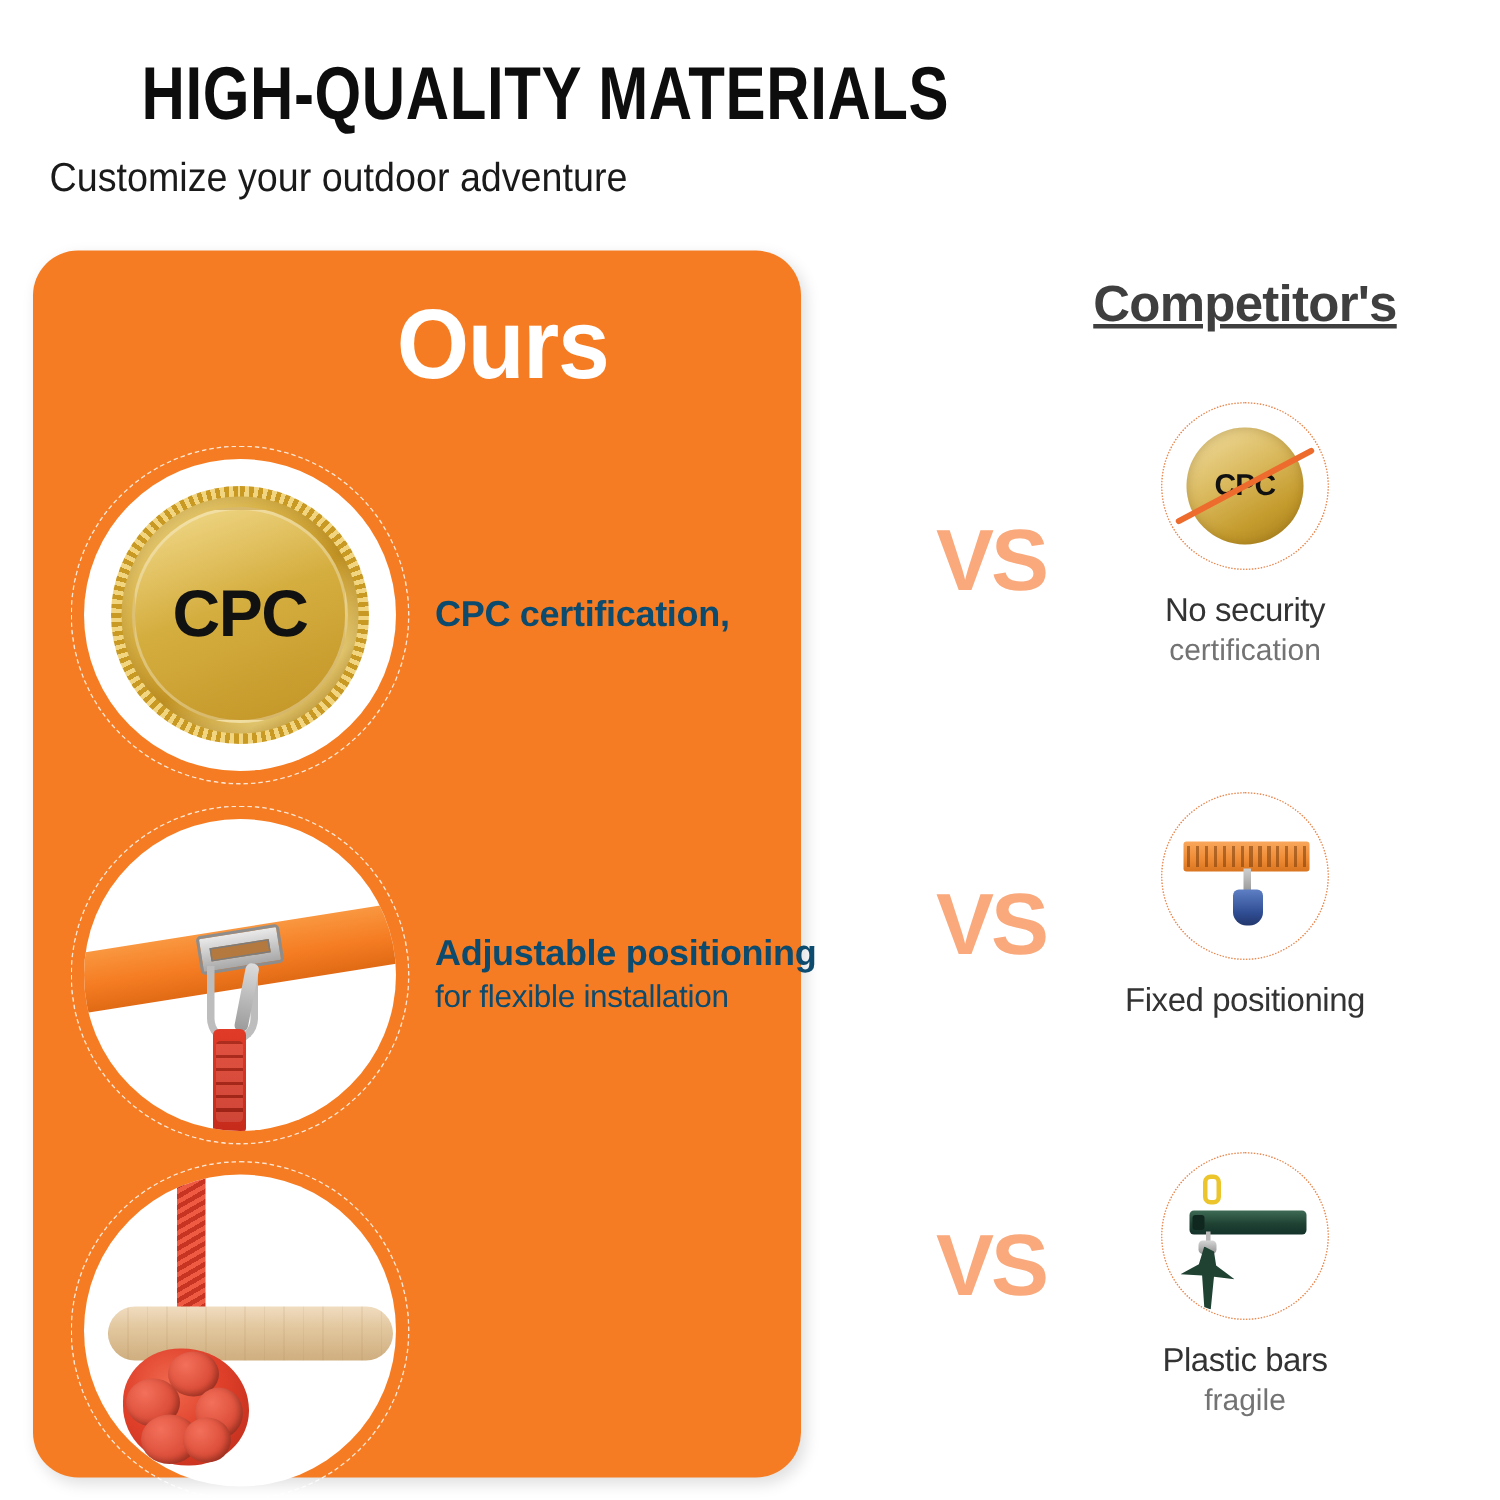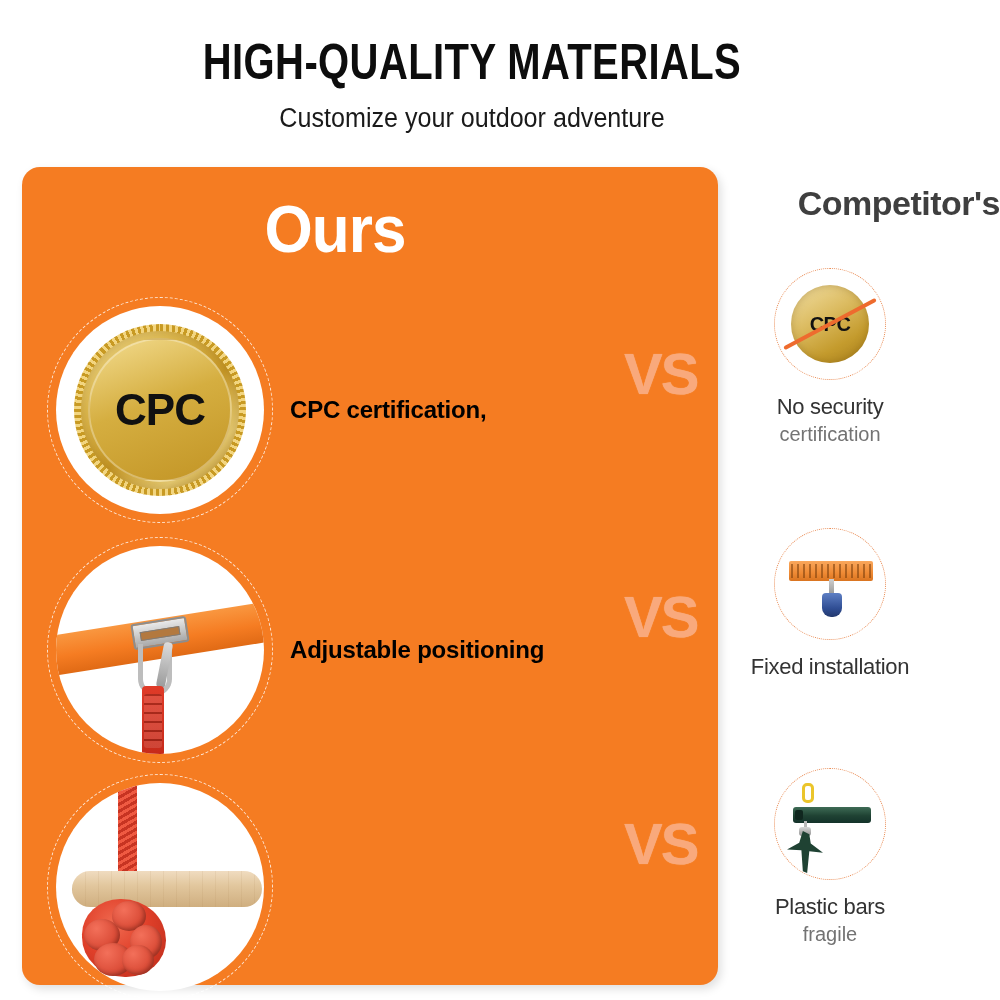--- a/index.html
+++ b/index.html
@@ -11,21 +11,21 @@
     font-family: "Liberation Sans", sans-serif;
     overflow: hidden;
     position: relative;
   }
 
   
   .header {
     position: absolute;
     top: 0; left: 0;
     width: 944px;
-    text-align: center;
+    text-align: left;
   }
   .main-title {
     margin-top: 36px;
     font-family: "Liberation Sans", sans-serif;
     font-size: 50px;
     font-weight: bold;
     letter-spacing: 0.5px;
     color: #0d0d0d;
     transform: scaleX(0.80);
     transform-origin: center;
@@ -38,24 +38,24 @@
     color: #1a1a1a;
     transform: scaleX(0.93);
     transform-origin: center;
   }
 
   
   .ours-panel {
     position: absolute;
     left: 22px;
     top: 167px;
-    width: 696px;
+    width: 512px;
     height: 818px;
     background: #F57C22;
-    border-radius: 18px;
+    border-radius: 30px;
     box-shadow: 3px 4px 10px rgba(0,0,0,0.13);
   }
   .ours-title {
     position: absolute;
     top: 24px;
     left: 0;
     width: 626px;
     text-align: center;
     font-size: 66px;
     font-weight: bold;
@@ -97,21 +97,21 @@
     position: absolute;
     left: 0; top: 0;
     width: 208px; height: 208px;
     border-radius: 50%;
     background: #ffffff;
     overflow: hidden;
   }
 
   .ours-text {
     margin-left: 26px;
-    color: #000000;
+    color: #0c4a6e;
   }
   .ours-text .l1 {
     font-size: 24px;
     font-weight: bold;
     letter-spacing: -0.2px;
     line-height: 1.28;
   }
   .ours-text .l2 {
     font-size: 22px;
     font-weight: bold;
@@ -269,25 +269,26 @@
   }
   .vs.v1 { left: 624px; top: 340px; }
   .vs.v2 { left: 624px; top: 583px; }
   .vs.v3 { left: 624px; top: 810px; }
 
   
   .comp-title {
     position: absolute;
     left: 660px; top: 184px;
     width: 340px;
-    text-align: right;
+    text-align: center;
     font-size: 34px;
     font-weight: bold;
     color: #3f3f3f;
     letter-spacing: -0.5px;
+    text-decoration: underline;
   }
   .comp-item {
     position: absolute;
     left: 660px;
     width: 340px;
     text-align: center;
   }
   .comp-item.c1 { top: 268px; }
   .comp-item.c2 { top: 528px; }
   .comp-item.c3 { top: 768px; }
@@ -447,20 +448,21 @@
         <div class="buckle">
           <div class="buckle-slot"></div>
         </div>
         <div class="carab"></div>
         <div class="carab-gate"></div>
         <div class="rope-v"></div>
       </div>
     </div>
     <div class="ours-text">
       <div class="l1">Adjustable positioning</div>
+      <div class="l2 light">for flexible installation</div>
     </div>
   </div>
 
   <div class="ours-row r3">
     <div class="photo-wrap">
       <div class="photo-halo"></div>
       <div class="photo-circle">
         <div class="rope-top"></div>
         <div class="wood-bar"></div>
         <div class="knot">
@@ -493,21 +495,21 @@
   <div class="comp-l1">No security</div>
   <div class="comp-l2">certification</div>
 </div>
 
 <div class="comp-item c2">
   <div class="comp-circle">
     <div class="c-strap"></div>
     <div class="c-hookline"></div>
     <div class="c-carab"></div>
   </div>
-  <div class="comp-l1">Fixed installation</div>
+  <div class="comp-l1">Fixed positioning</div>
 </div>
 
 <div class="comp-item c3">
   <div class="comp-circle">
     <div class="c-clip"></div>
     <div class="c-bar"></div>
     <div class="c-hookline2"></div>
     <div class="c-anchor-top"></div>
     <div class="c-anchor"></div>
   </div>

